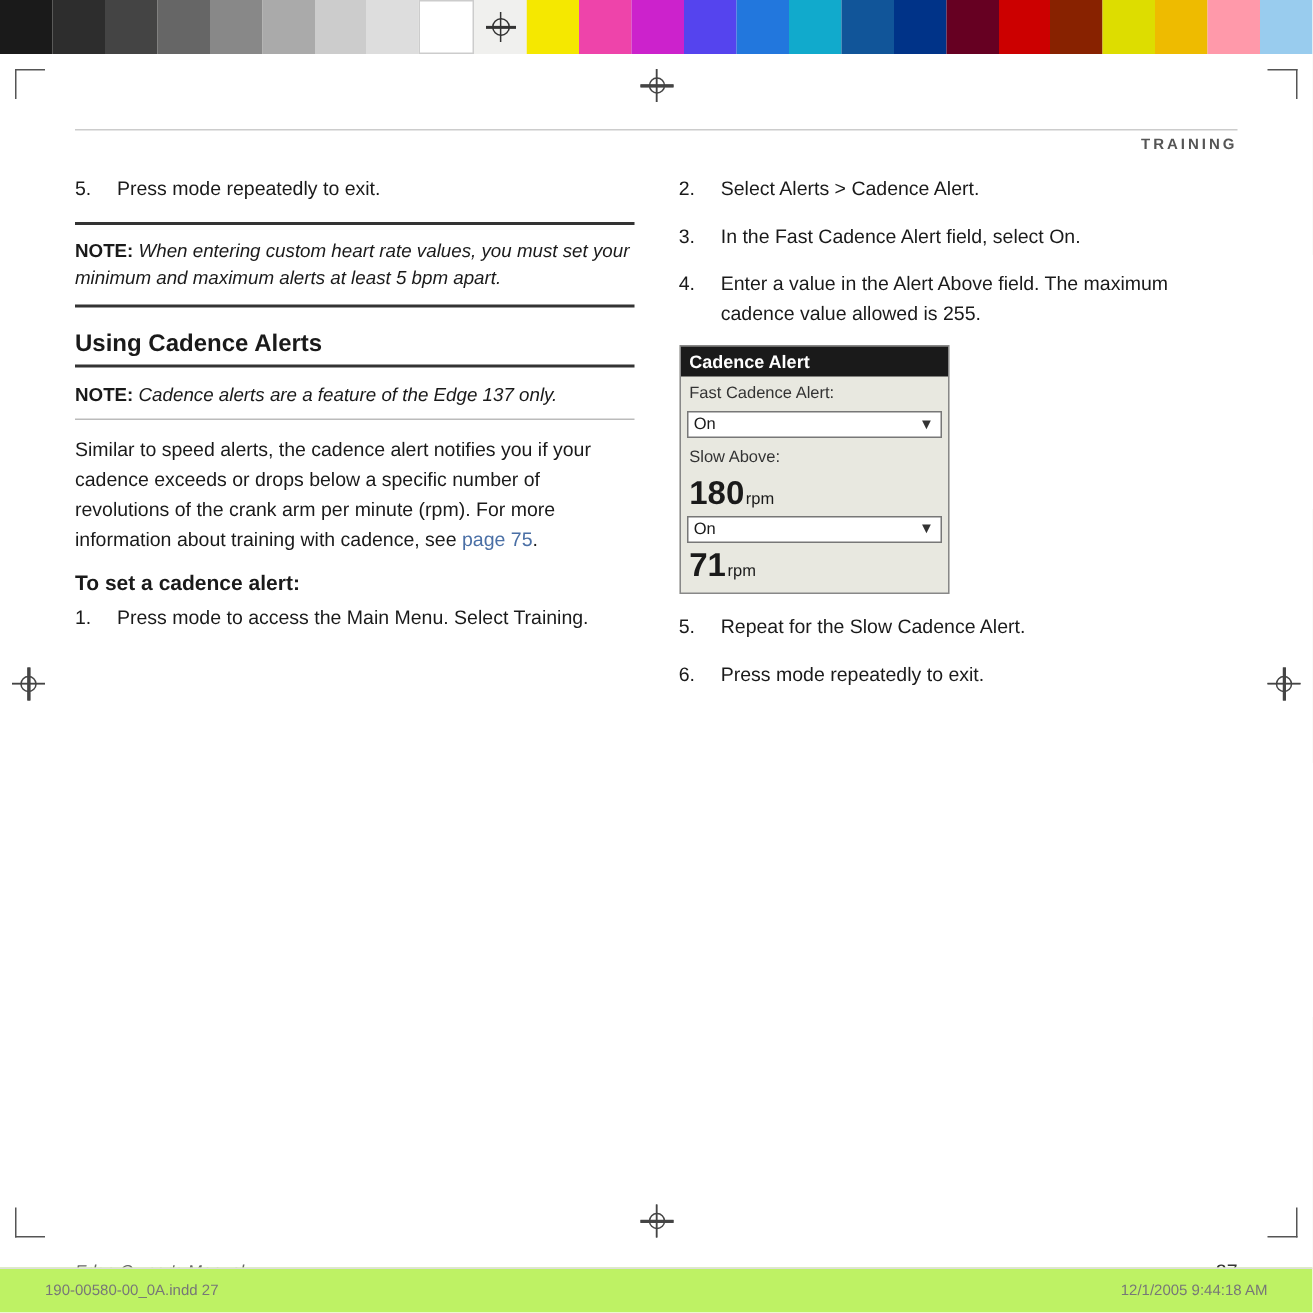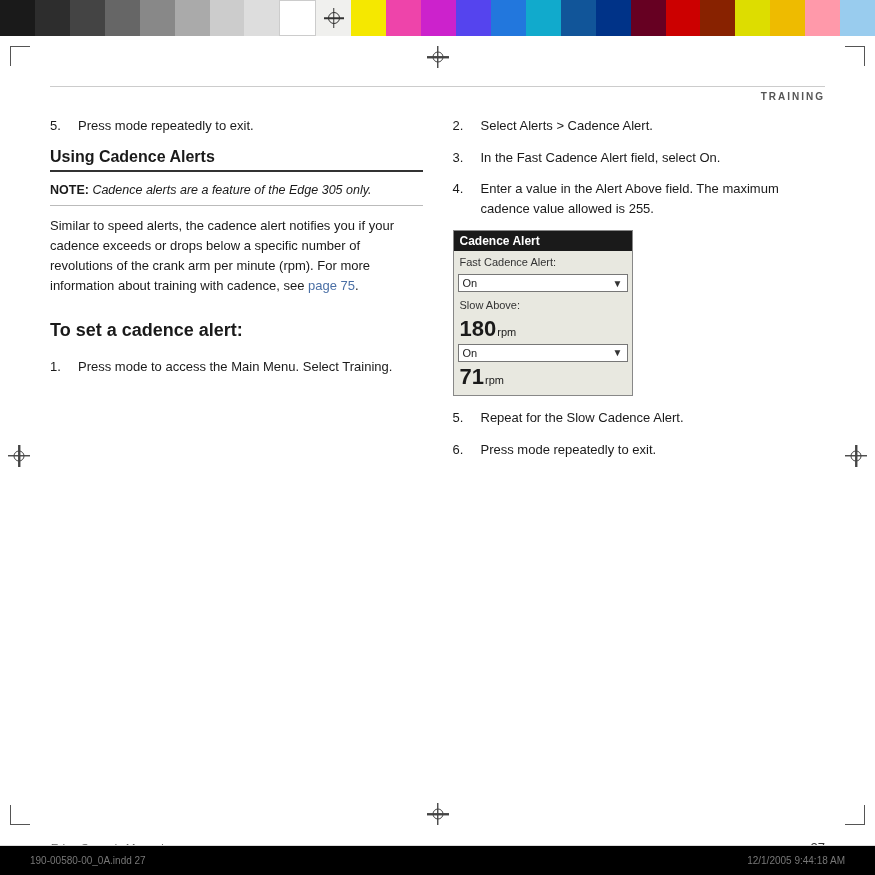--- a/index.html
+++ b/index.html
@@ -157,31 +157,31 @@
       padding: 6px 0 6px 0;
       margin-bottom: 10px;
       font-style: italic;
       font-size: 12.5px;
       line-height: 1.4;
     }
 
     .body-text {
       font-size: 13px;
       line-height: 1.55;
-      margin-bottom: 23px;
+      margin-bottom: 10px;
     }
 
     .link-text {
       color: #4a6fa5;
     }
 
     .sub-heading {
       font-weight: bold;
-      font-size: 18px;
-      margin-bottom: 16px;
+      font-size: 14px;
+      margin-bottom: 6px;
     }
 
     
     .device-screen {
       border: 1px solid #888;
       background: #e8e8e0;
       width: 180px;
       margin: 12px 0;
       font-size: 11px;
     }
@@ -258,21 +258,21 @@
       font-size: 13px;
     }
 
     
     .print-bar {
       position: absolute;
       bottom: 0;
       left: 0;
       right: 0;
       height: 30px;
-      background: #000000;
+      background: #bef264;
       border-top: 1px solid #ddd;
       display: flex;
       align-items: center;
       justify-content: space-between;
       padding: 0 30px;
       font-size: 10px;
       color: #777;
     }
   </style>
 </head>
@@ -353,26 +353,30 @@
 
       <div class="left-col">
 
         <div class="step">
           <span class="step-num">5.</span>
           <span class="step-text">
             Press <strong>mode</strong> repeatedly to exit.
           </span>
         </div>
 
+        <div class="note-box">
+          <span style="font-weight:bold;font-style:normal;">NOTE:</span>
+          <span> When entering custom heart rate values, you must set your minimum and maximum alerts at least 5 bpm apart.</span>
+        </div>
 
         <div class="section-title">Using Cadence Alerts</div>
 
         <div class="section-note">
           <span style="font-weight:bold;font-style:normal;">NOTE:</span>
-          <span> Cadence alerts are a feature of the Edge 305 only.</span>
+          <span> Cadence alerts are a feature of the Edge 137 only.</span>
         </div>
 
         <div class="body-text">
           Similar to speed alerts, the cadence alert notifies you if your cadence exceeds or drops below a specific number of revolutions of the crank arm per minute (rpm). For more information about training with cadence, see <span class="link-text">page 75</span>.
         </div>
 
         <div class="sub-heading">To set a cadence alert:</div>
 
         <div class="step">
           <span class="step-num">1.</span>

